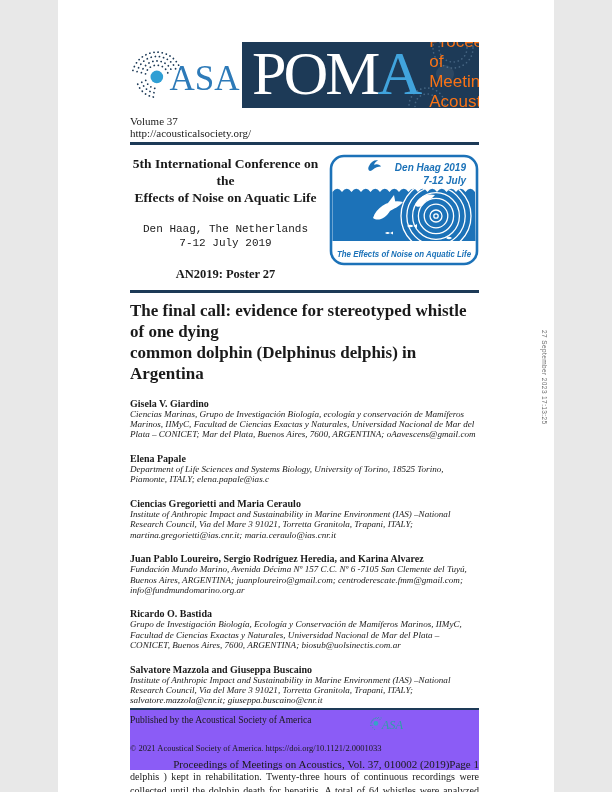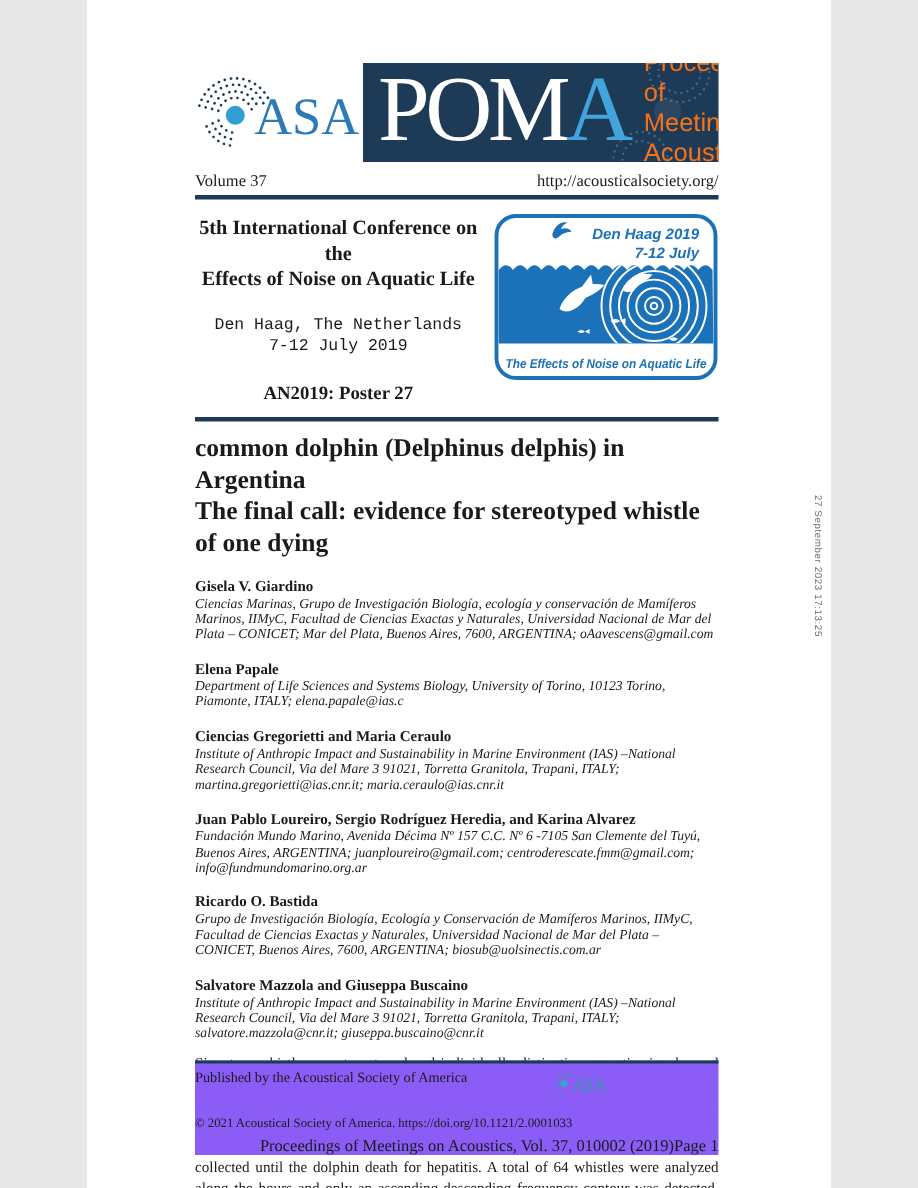--- a/index.html
+++ b/index.html
@@ -15,21 +15,21 @@
                padding:0 10px;position:relative;overflow:hidden;}
   .poma-word{font-family:"Liberation Serif",serif;font-size:62px;line-height:60px;
              color:#ffffff;letter-spacing:-3px;margin-top:-4px;white-space:nowrap;z-index:2;}
   .poma-accent{color:#41a4dd;}
   .poma-tagline{margin-left:10px;font-family:"Liberation Sans",sans-serif;color:#f97316;
                 font-size:17px;line-height:1.18;padding-bottom:4px;z-index:2;
                 border-bottom:2px dotted rgba(255,255,255,.55);}
   .banner-deco{position:absolute;right:0;top:0;height:66px;width:130px;z-index:1;}
 
   
-  .vol-row{display:flex;justify-content:space-between;font-size:11px;margin-top:7px;}
+  .vol-row{display:flex;justify-content:space-between;font-size:11px;margin-top:7px;flex-direction:column;}
   .rule{height:3px;background:#1d3a57;margin-top:3px;}
   .rule-title{height:3px;background:#1d3a57;margin-top:8px;}
 
   
   .conf{display:flex;margin-top:9px;}
   .conf-left{flex:1;text-align:center;padding:2px 8px 0 0;}
   .conf-title{font-weight:bold;font-size:13.5px;line-height:1.25;}
   .conf-loc{font-size:11px;line-height:1.3;margin-top:15px;font-family:Liberation Mono, monospace;}
   .conf-session{font-weight:bold;font-size:12.5px;margin-top:17px;}
   .conf-logo{flex:0 0 150px;}
@@ -145,32 +145,32 @@
             <path d="M117,84 q3,-2.5 6,0 q-3,2.5 -6,0 z"></path>
           </g>
           <text x="75" y="103" text-anchor="middle" font-family="Liberation Sans, sans-serif" font-size="8.6" font-weight="bold" font-style="italic" fill="#1c72b8" textLength="134" lengthAdjust="spacingAndGlyphs">The Effects of Noise on Aquatic Life</text>
         </svg>
       </div>
     </div>
 
     <div class="rule-title"></div>
 
     <div class="article-title">
+      <div>The final call: evidence for stereotyped whistle of one dying</div>
       <div>common dolphin (Delphinus delphis) in Argentina</div>
-      <div>The final call: evidence for stereotyped whistle of one dying</div>
     </div>
 
     <div class="authors">
       <div class="author">
         <div class="author-name">Gisela V. Giardino</div>
         <div class="author-aff">Ciencias Marinas, Grupo de Investigación Biología, ecología y conservación de Mamíferos Marinos, IIMyC, Facultad de Ciencias Exactas y Naturales, Universidad Nacional de Mar del Plata – CONICET; Mar del Plata, Buenos Aires, 7600, ARGENTINA; oAavescens@gmail.com</div>
       </div>
       <div class="author">
         <div class="author-name">Elena Papale</div>
-        <div class="author-aff">Department of Life Sciences and Systems Biology, University of Torino, 10123 Torino, Piamonte, ITALY; elena.papale@ias.c</div>
+        <div class="author-aff">Department of Life Sciences and Systems Biology, University of Torino, 18525 Torino, Piamonte, ITALY; elena.papale@ias.c</div>
       </div>
       <div class="author">
         <div class="author-name">Ciencias Gregorietti and Maria Ceraulo</div>
         <div class="author-aff">Institute of Anthropic Impact and Sustainability in Marine Environment (IAS) –National Research Council, Via del Mare 3 91021, Torretta Granitola, Trapani, ITALY; martina.gregorietti@ias.cnr.it; maria.ceraulo@ias.cnr.it</div>
       </div>
       <div class="author">
         <div class="author-name">Juan Pablo Loureiro, Sergio Rodríguez Heredia, and Karina Alvarez</div>
         <div class="author-aff">Fundación Mundo Marino, Avenida Décima Nº 157 C.C. Nº 6 -7105 San Clemente del Tuyú, Buenos Aires, ARGENTINA; juanploureiro@gmail.com; centroderescate.fmm@gmail.com; info@fundmundomarino.org.ar</div>
       </div>
       <div class="author">

